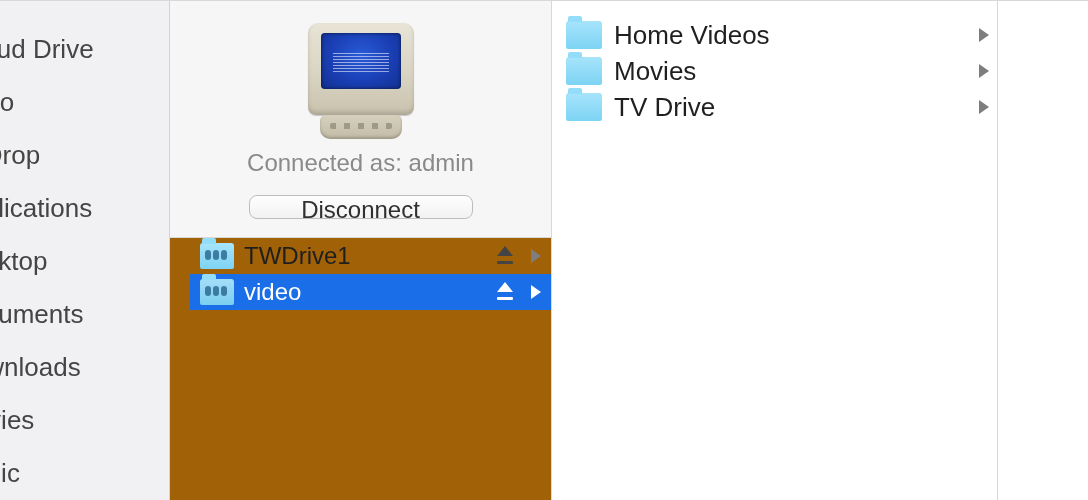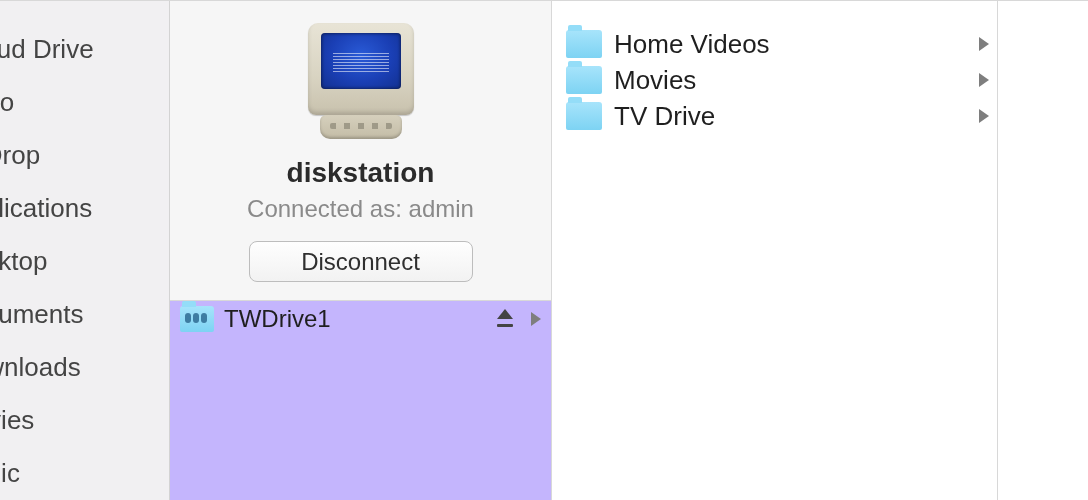--- a/index.html
+++ b/index.html
@@ -116,33 +116,34 @@
   }
   .server-status {
     font-size: 24px;
     color: #8a8a8a;
     margin-top: 6px;
     text-align: center;
   }
   .disconnect-btn {
     margin-top: 18px;
     width: 224px;
-    height: 41px;
+    height: 24px;
     border-radius: 8px;
     border: 1px solid #bdbdbd;
     background: linear-gradient(180deg,#fefefe,#f2f2f2);
     font-size: 24px;
     color: #2f2f2f;
     cursor: pointer;
   }
 
   
   .share-list {
     flex: 1;
-    background: #c4b5fd;
+    background: #a16207;
+    padding-left: 20px;
   }
   .share-row {
     display: flex;
     align-items: center;
     height: 36px;
     padding: 0 10px 0 10px;
     font-size: 24px;
     color: #1f1f1f;
     gap: 10px;
     cursor: pointer;
@@ -203,21 +204,21 @@
     border-left: 10px solid currentColor;
     flex: none;
   }
   .share-row .chevron-icon { color:#7e7e7e; }
   .share-row.selected .chevron-icon { color:#fff; }
 
   
   .col-folders {
     flex: 1;
     border-right: 1px solid #d8d8d8;
-    padding: 25px 8px 0 14px;
+    padding: 16px 8px 0 14px;
     min-width: 420px;
   }
   .folder-row {
     display: flex;
     align-items: center;
     height: 36px;
     font-size: 26px;
     color: #1f1f1f;
     gap: 12px;
     cursor: pointer;
@@ -283,35 +284,49 @@
   <section class="col-server">
     <header class="server-header">
       <div class="server-icon">
         <div class="monitor-body">
           <div class="monitor-screen">
               <div class="tinytext"></div>
             </div>
         </div>
         <div class="monitor-base"></div>
       </div>
-      <div class="server-name">diskstation</div>
       <div class="server-status">Connected as: admin</div>
       <button class="disconnect-btn">Disconnect</button>
     </header>
 
     <div class="share-list">
       <div class="share-row">
         <div class="share-folder-icon">
             <div class="share-people">
               <i></i>
               <i></i>
               <i></i>
             </div>
           </div>
         <div class="share-label">TWDrive1</div>
+        <div class="eject-icon">
+            <div class="tri"></div>
+            <div class="bar"></div>
+          </div>
+        <div class="chevron-icon"></div>
+      </div>
+      <div class="share-row selected">
+        <div class="share-folder-icon selected-tone">
+            <div class="share-people">
+              <i></i>
+              <i></i>
+              <i></i>
+            </div>
+          </div>
+        <div class="share-label">video</div>
         <div class="eject-icon">
             <div class="tri"></div>
             <div class="bar"></div>
           </div>
         <div class="chevron-icon"></div>
       </div>
     </div>
   </section>
 
   <section class="col-folders">

